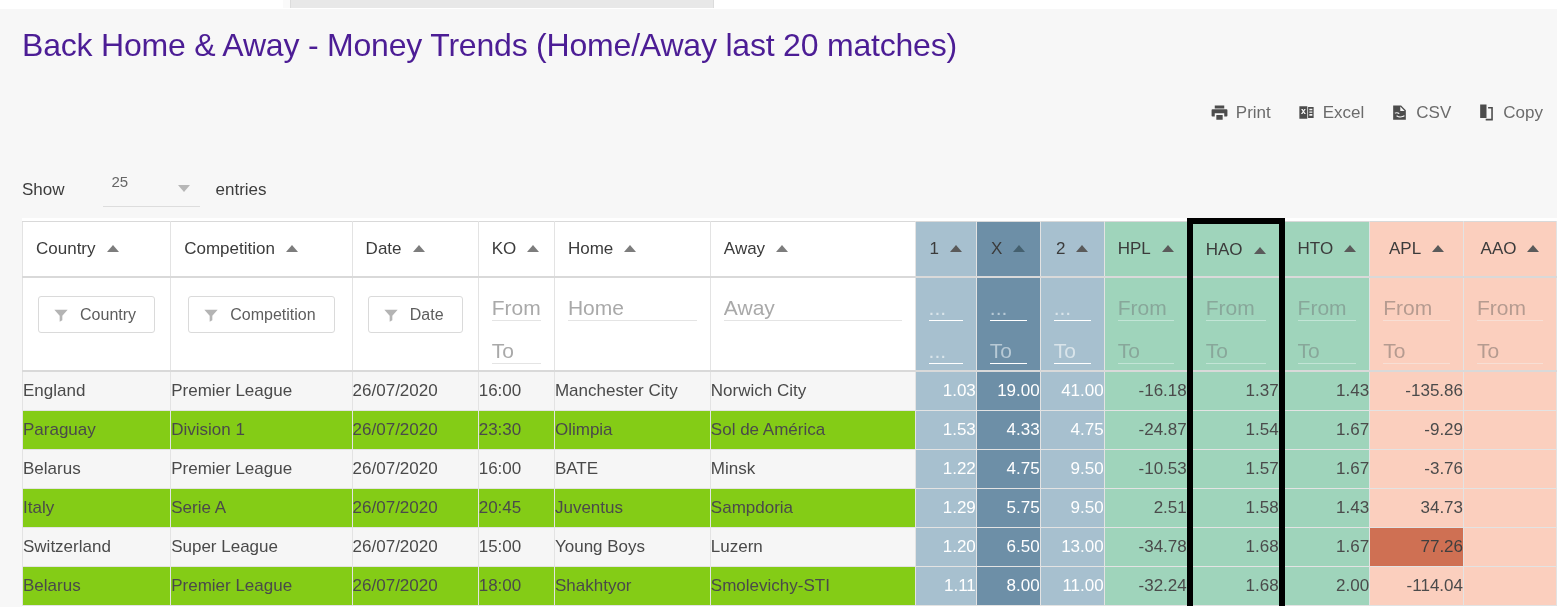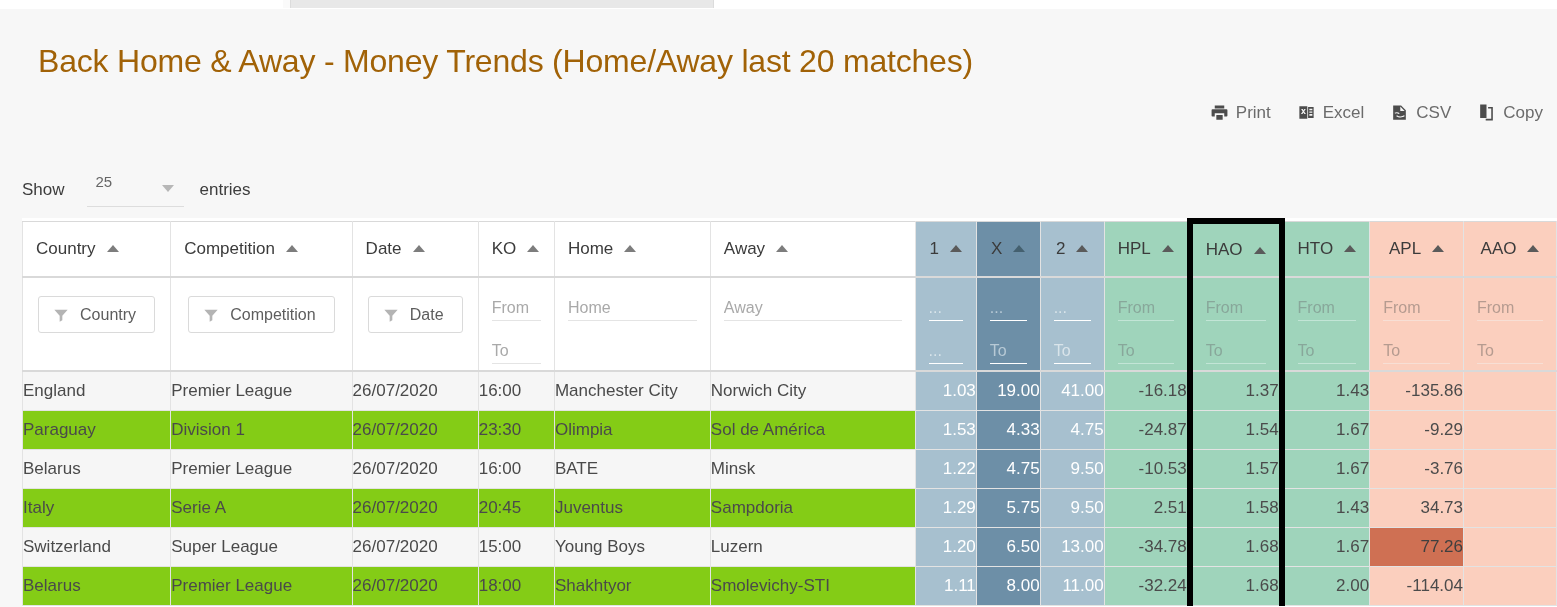--- a/index.html
+++ b/index.html
@@ -25,25 +25,25 @@
     position: absolute; left: 283px; top: 0; width: 7px; height: 8px;
     background: #fafafa;
   }
 
   .page {
     position: absolute; top: 9px; left: 0; width: 1557px; height: 598px;
     background: #f7f7f7;
   }
 
   h1.page-title {
-    margin: 16px;
+    margin: 0;
     padding: 18px 12px 0 22px;
     font-size: 32px;
     font-weight: 400;
-    color: #a16207;
+    color: #4c1d95;
     letter-spacing: -0.2px;
     white-space: nowrap;
   }
 
   
   .export-bar {
     position: absolute; top: 94px; right: 14px;
     display: flex; align-items: flex-start; gap: 26px;
   }
   .export-btn {
@@ -54,21 +54,21 @@
   .export-btn .ic { display: inline-flex; width: 19px; height: 19px; color: #4c4c4c; }
   .export-btn .ic svg { width: 19px; height: 19px; display: block; }
 
   
   .controls { position: absolute; top: 160px; left: 0; width: 1557px; height: 48px; }
   .show-box {
     position: absolute; left: 22px; top: 4px;
     display: flex; align-items: center; gap: 0;
     font-size: 17px; color: #3d3d3d;
   }
-  .show-label { margin-right: 22px; }
+  .show-label { margin-right: 38px; }
   .entries-label { margin-left: 16px; }
   .select-wrap {
     position: relative;
     width: 97px; height: 34px;
     border-bottom: 1px solid #ddd;
     display: flex; 
   }
   .select-val { font-size: 15px; color: #666; padding-left: 9px; }
   .caret-down {
     position: absolute; right: 10px; top: 12px;
@@ -139,21 +139,21 @@
     font-size: 16px; color: #5d5d5d; background: #fff;
     cursor: pointer; white-space: nowrap;
   }
   .funnel { width: 16px; height: 16px; color: #b4b4b4; }
   .funnel svg { display: block; width: 16px; height: 16px; }
 
   .ftext {
     display: block; width: 100%;
     border: none; border-bottom: 1px solid #e4e4e4;
     background: transparent; outline: none;
-    font-size: 16px; color: #555;
+    font-size: 21px; color: #555;
     font-family: "Liberation Sans", sans-serif;
     height: 25px; padding: 0;
   }
   .ftext::placeholder { color: #a9a9a9; }
   .ftext.small { margin-bottom: 18px; }
 
   tbody td {
     height: 39px;
     font-size: 17px;
     color: #4a4a4a;

